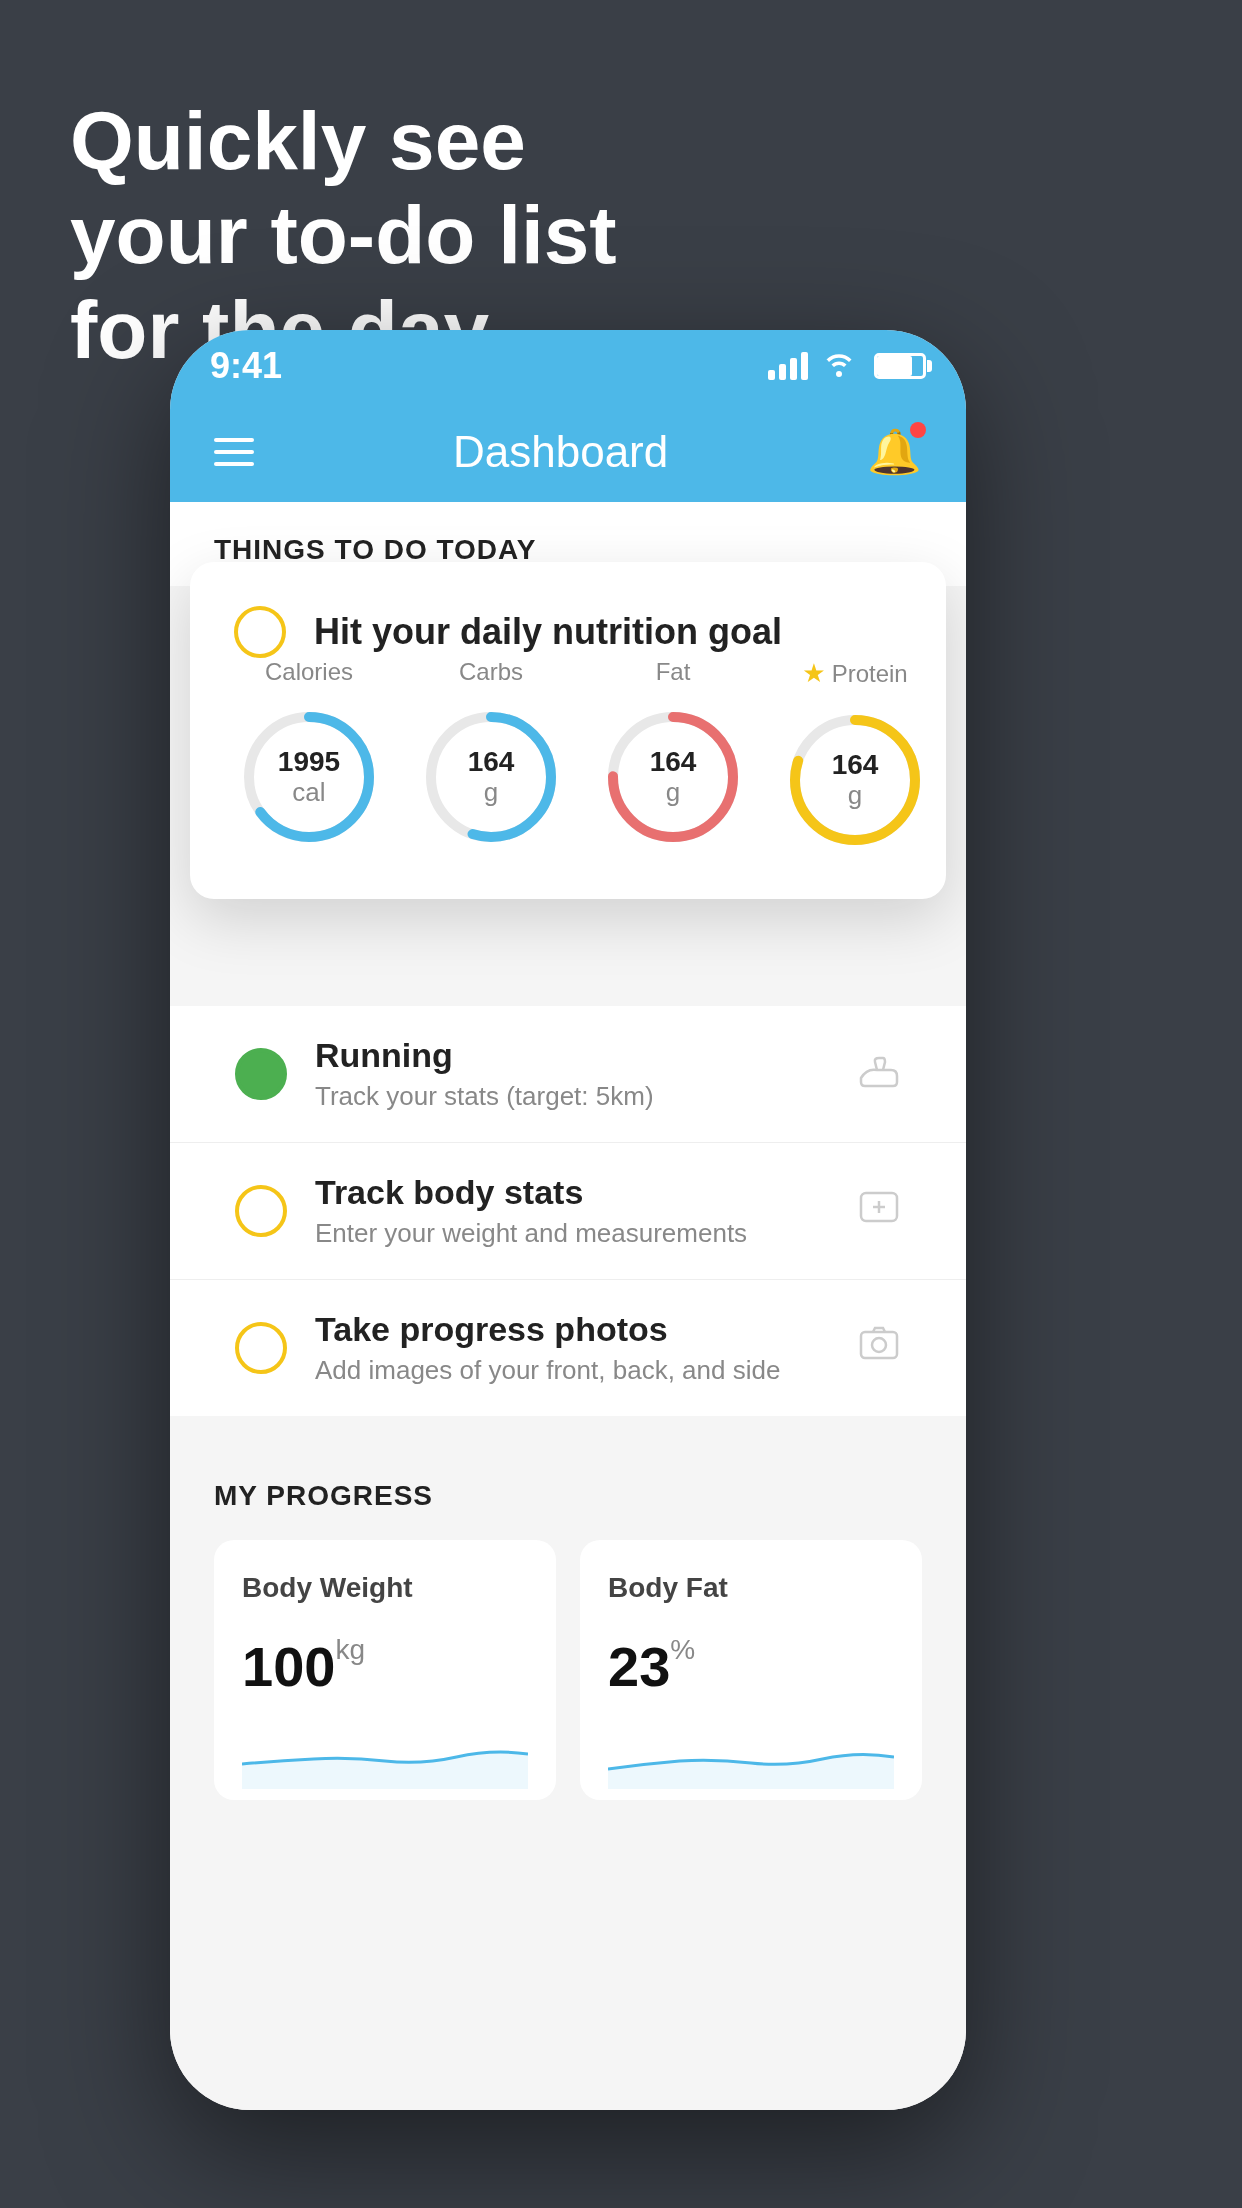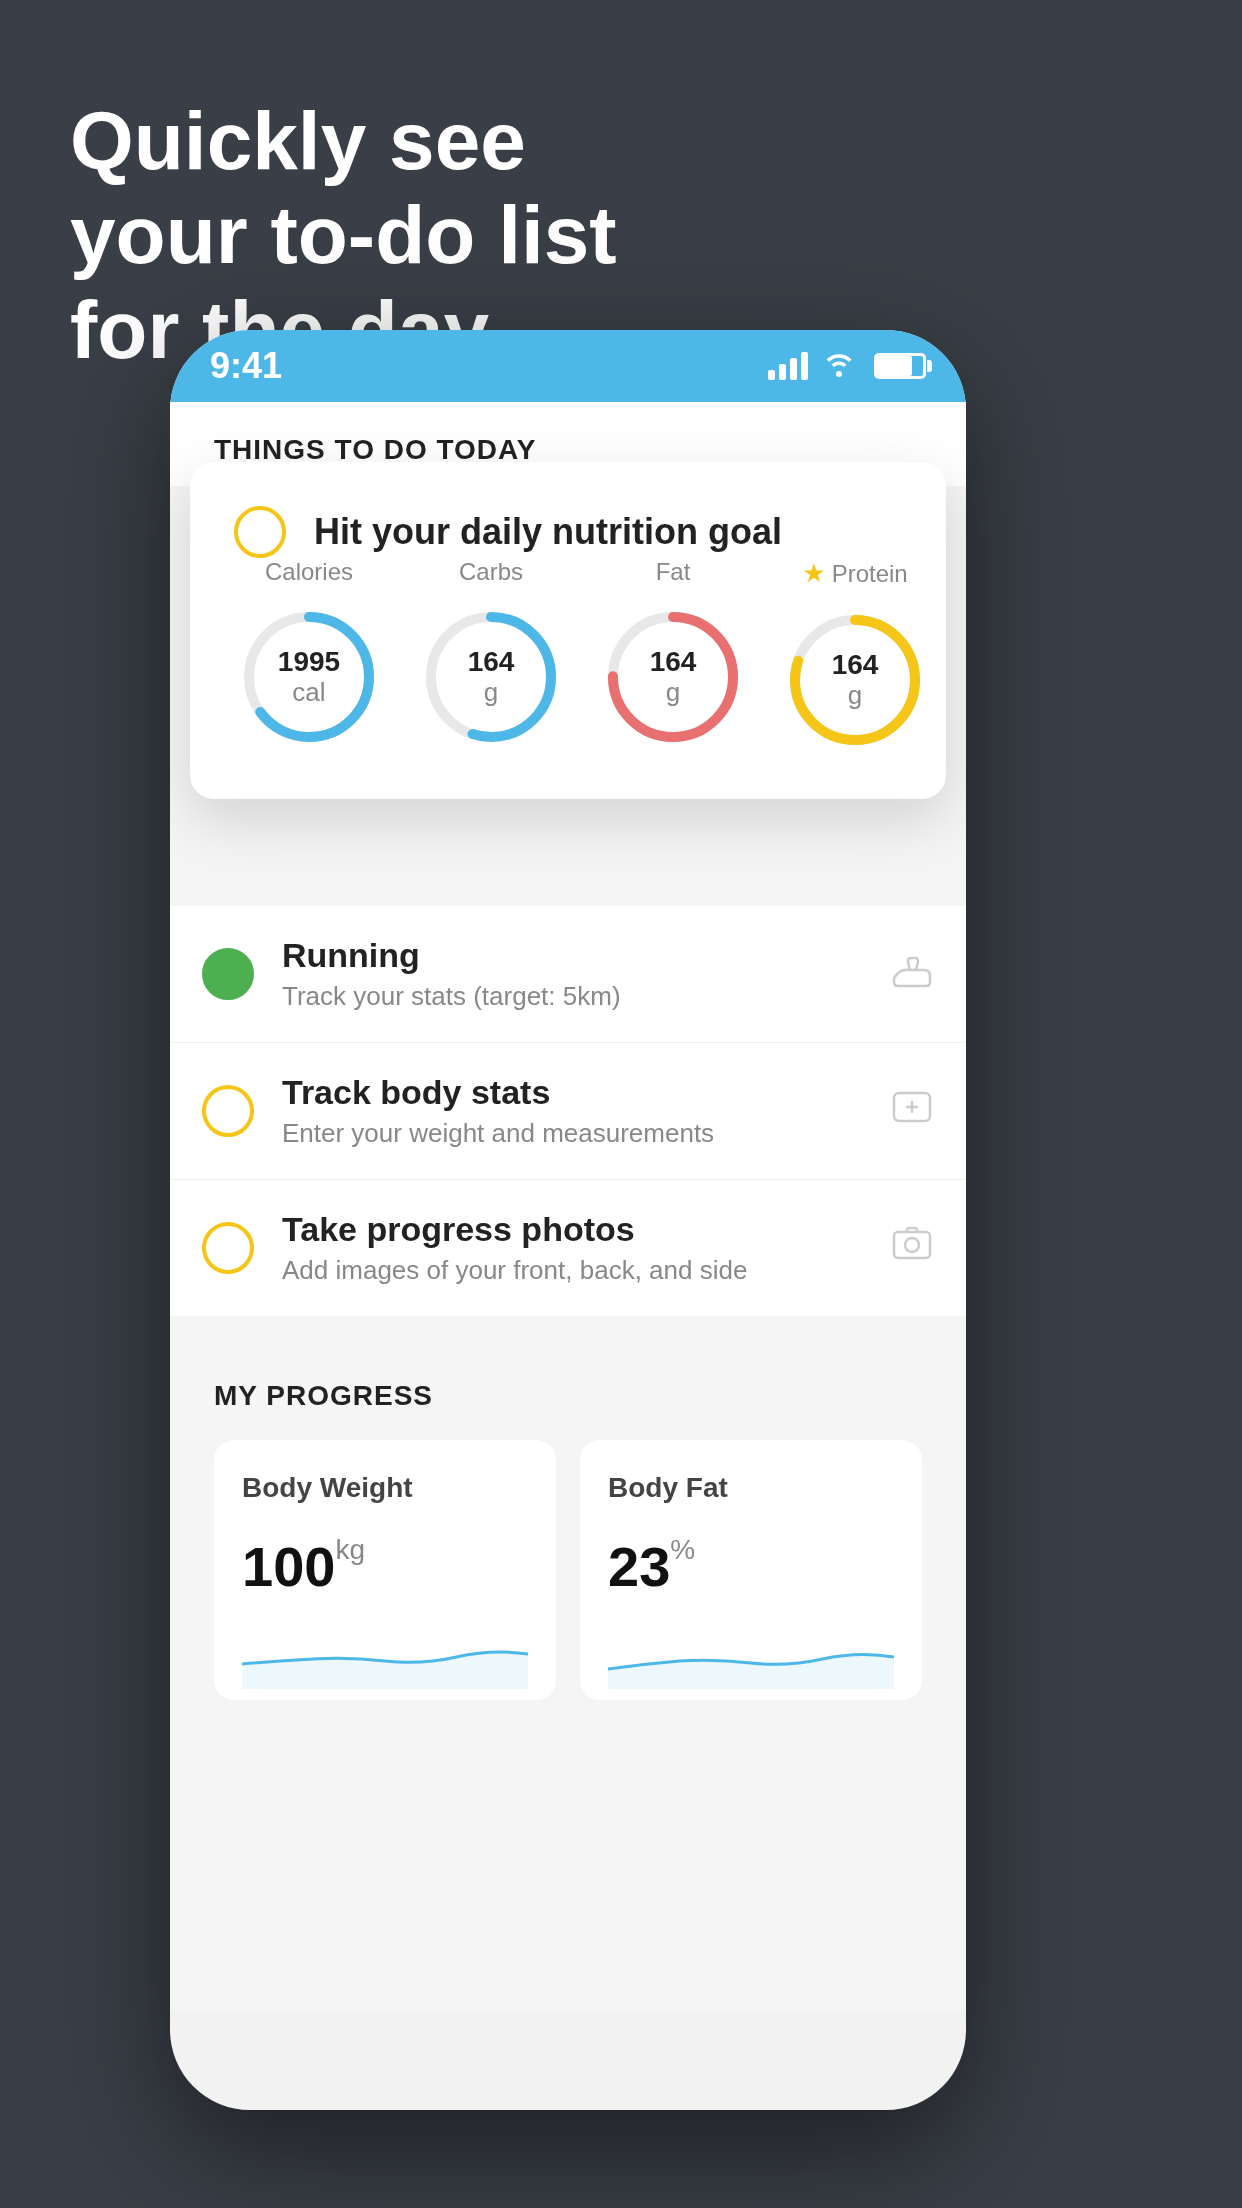--- a/index.html
+++ b/index.html
@@ -249,21 +249,21 @@
     }
 
     
     .todo-list {
       background: #fff;
       margin-top: 420px;
     }
     .todo-item {
       display: flex;
       align-items: center;
-      padding: 30px 32px;
+      padding: 30px 65px;
       border-bottom: 1px solid #eee;
       gap: 28px;
     }
     .todo-item:last-child { border-bottom: none; }
     .todo-text { flex: 1; }
     .todo-title {
       font-size: 34px;
       font-weight: 600;
       color: #222;
       margin-bottom: 6px;
@@ -352,20 +352,32 @@
         <svg width="34" height="28" viewBox="0 0 34 28" fill="white">
           <path d="M17 22a3 3 0 110 6 3 3 0 010-6zm-7.5-6.5a10.6 10.6 0 0115 0l-2.5 2.5a7 7 0 00-10 0L9.5 15.5zm-5-5a17.5 17.5 0 0125 0l-2.5 2.5a13.9 13.9 0 00-20 0L4.5 10z"></path>
         </svg>
       </span>
       <div class="battery-icon">
         <div class="battery-fill"></div>
       </div>
     </div>
   </div>
 
+  <div class="app-header">
+    <div class="hamburger">
+      <span></span>
+        <span></span>
+        <span></span>
+    </div>
+    <span class="header-title">Dashboard</span>
+    <div class="bell-icon">
+      🔔
+      <div class="bell-dot"></div>
+    </div>
+  </div>
 
   <div class="phone-content">
 
     <div class="section-header">
       <span class="section-label">THINGS TO DO TODAY</span>
     </div>
 
     <div class="floating-card">
       <div class="card-title-row">
         <div class="circle-checkbox circle-yellow"></div>

